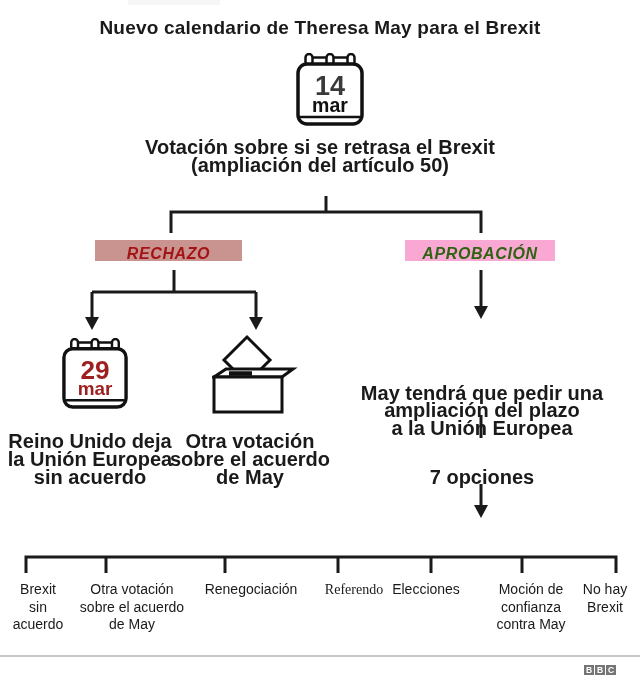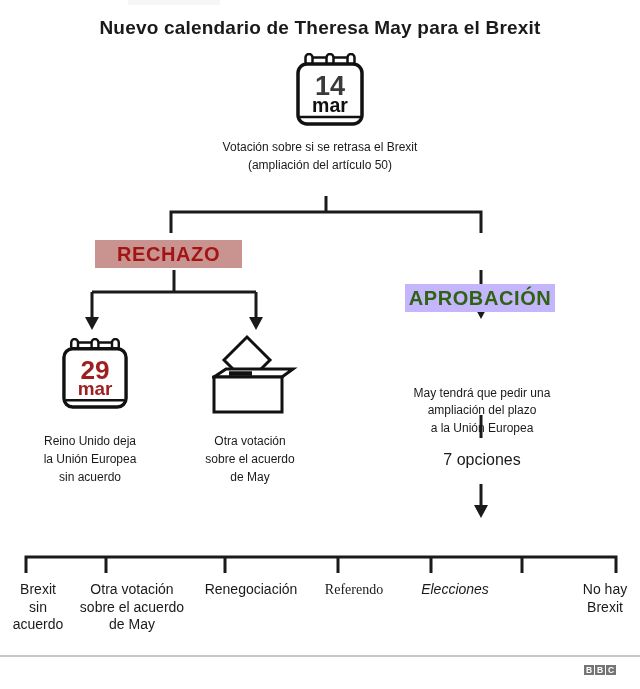--- a/index.html
+++ b/index.html
@@ -3,38 +3,38 @@
 <meta charset="utf-8">
 <style>
   html,body{margin:0;padding:0;background:#ffffff;}
   .canvas{
     position:relative;width:640px;height:689px;background:#ffffff;overflow:hidden;
     font-family:"Liberation Sans","DejaVu Sans",sans-serif;color:#1a1a1a;
   }
   .abs{position:absolute;}
   .txt{position:absolute;text-align:center;white-space:pre-line;color:#1a1a1a;}
   .title{left:0;right:0;top:17px;font-size:19px;font-weight:bold;letter-spacing:.2px;}
-  .caption{font-weight:normal;font-size:12px;line-height:18px;}
+  .caption{font-weight:bold;font-size:20px;line-height:18px;}
   .vote-caption{left:70px;top:138px;width:500px;}
   .badge{
-    position:absolute;top:240px;height:28px;line-height:28px;text-align:center;
-    font-weight:bold;font-size:20px;letter-spacing:.6px;
+    position:absolute;top:240px;height:21px;line-height:28px;text-align:center;
+    font-weight:bold;font-size:16px;letter-spacing:.6px;font-style:italic;
   }
   .badge-reject{left:95px;width:147px;}
   .badge-approve{left:405px;width:150px;}
   .no-deal-caption{left:5px;top:432px;width:170px;}
   .second-vote-caption{left:165px;top:432px;width:170px;}
   .extension-caption{left:352px;top:337px;width:260px;line-height:17.3px;margin-top:48px;}
-  .options-count{left:382px;top:451px;width:200px;font-weight:normal;font-size:16px;}
+  .options-count{left:382px;top:466px;width:200px;font-weight:bold;font-size:20px;}
   .option{top:581px;font-size:14px;line-height:17.5px;font-weight:normal;}
   .opt0{left:-12px;width:100px;}
   .opt1{left:57px;width:150px;}
   .opt2{left:181px;width:140px;}
   .opt3{left:299px;width:110px;font-family:Liberation Serif, serif;}
-  .opt4{left:400px;width:110px;font-style:italic;}
+  .opt4{left:371px;width:110px;}
   .opt5{left:471px;width:120px;}
   .opt6{left:565px;width:80px;}
   .divider{left:0;top:655px;width:640px;height:2px;background:#c6c6c6;}
   .artifact{left:128px;top:0;width:92px;height:5px;background:#f6f6f6;}
   .bbc{left:584px;top:665px;display:flex;gap:1px;}
   .bbc span{
     display:block;width:10px;height:10px;color:#ffffff;font-weight:bold;font-size:8.5px;
     line-height:10.5px;text-align:center;font-family:"Liberation Sans",sans-serif;
   }
   svg{display:block;}
@@ -86,21 +86,21 @@
     </g>
     <text class="cal-day" x="34" y="42" text-anchor="middle" style="fill: rgb(58, 58, 58);">14</text>
     <text class="cal-month" x="34" y="59" text-anchor="middle" style="fill: rgb(17, 17, 17);">mar</text>
   </svg>
 
   <div class="txt caption vote-caption">Votación sobre si se retrasa el Brexit
 (ampliación del artículo 50)</div>
 
   <div class="badge badge-reject" style="background-color: rgb(201, 147, 143); color: rgb(163, 20, 20);">RECHAZO</div>
 
-  <div class="badge badge-approve" style="background-color: #c4b5fd; color: rgb(47, 99, 17); margin-top: 44px;">APROBACIÓN</div>
+  <div class="badge badge-approve" style="background-color: #f9a8d4; color: rgb(47, 99, 17);">APROBACIÓN</div>
 
   <svg class="abs" style="left:62px;top:338px;" width="66" height="71" viewBox="0 0 68 73">
     <g stroke="#111111" fill="none">
       <line x1="13" y1="4.5" x2="55" y2="4.5" stroke-width="2.5"></line>
       <rect x="9.5" y="1" width="7" height="11.5" rx="3.5" fill="#ffffff" stroke-width="2.5"></rect>
       <rect x="30.5" y="1" width="7" height="11.5" rx="3.5" fill="#ffffff" stroke-width="2.5"></rect>
       <rect x="51.5" y="1" width="7" height="11.5" rx="3.5" fill="#ffffff" stroke-width="2.5"></rect>
       <rect x="2" y="11" width="64" height="60" rx="9" fill="#ffffff" stroke-width="3.5"></rect>
       <line x1="4" y1="64" x2="64" y2="64" stroke-width="2.5"></line>
     </g>
@@ -133,20 +133,23 @@
 
   <div class="txt option opt0">Brexit
 sin
 acuerdo</div>
   <div class="txt option opt1">Otra votación
 sobre el acuerdo
 de May</div>
   <div class="txt option opt2">Renegociación</div>
   <div class="txt option opt3">Referendo</div>
   <div class="txt option opt4">Elecciones</div>
+  <div class="txt option opt5">Moción de
+confianza
+contra May</div>
   <div class="txt option opt6">No hay
 Brexit</div>
 
   <div class="abs divider"></div>
 
   <div class="abs bbc">
     <span style="background-color: rgb(117, 117, 117);">B</span>
     <span style="background-color: rgb(117, 117, 117);">B</span>
     <span style="background-color: rgb(117, 117, 117);">C</span>
   </div>

